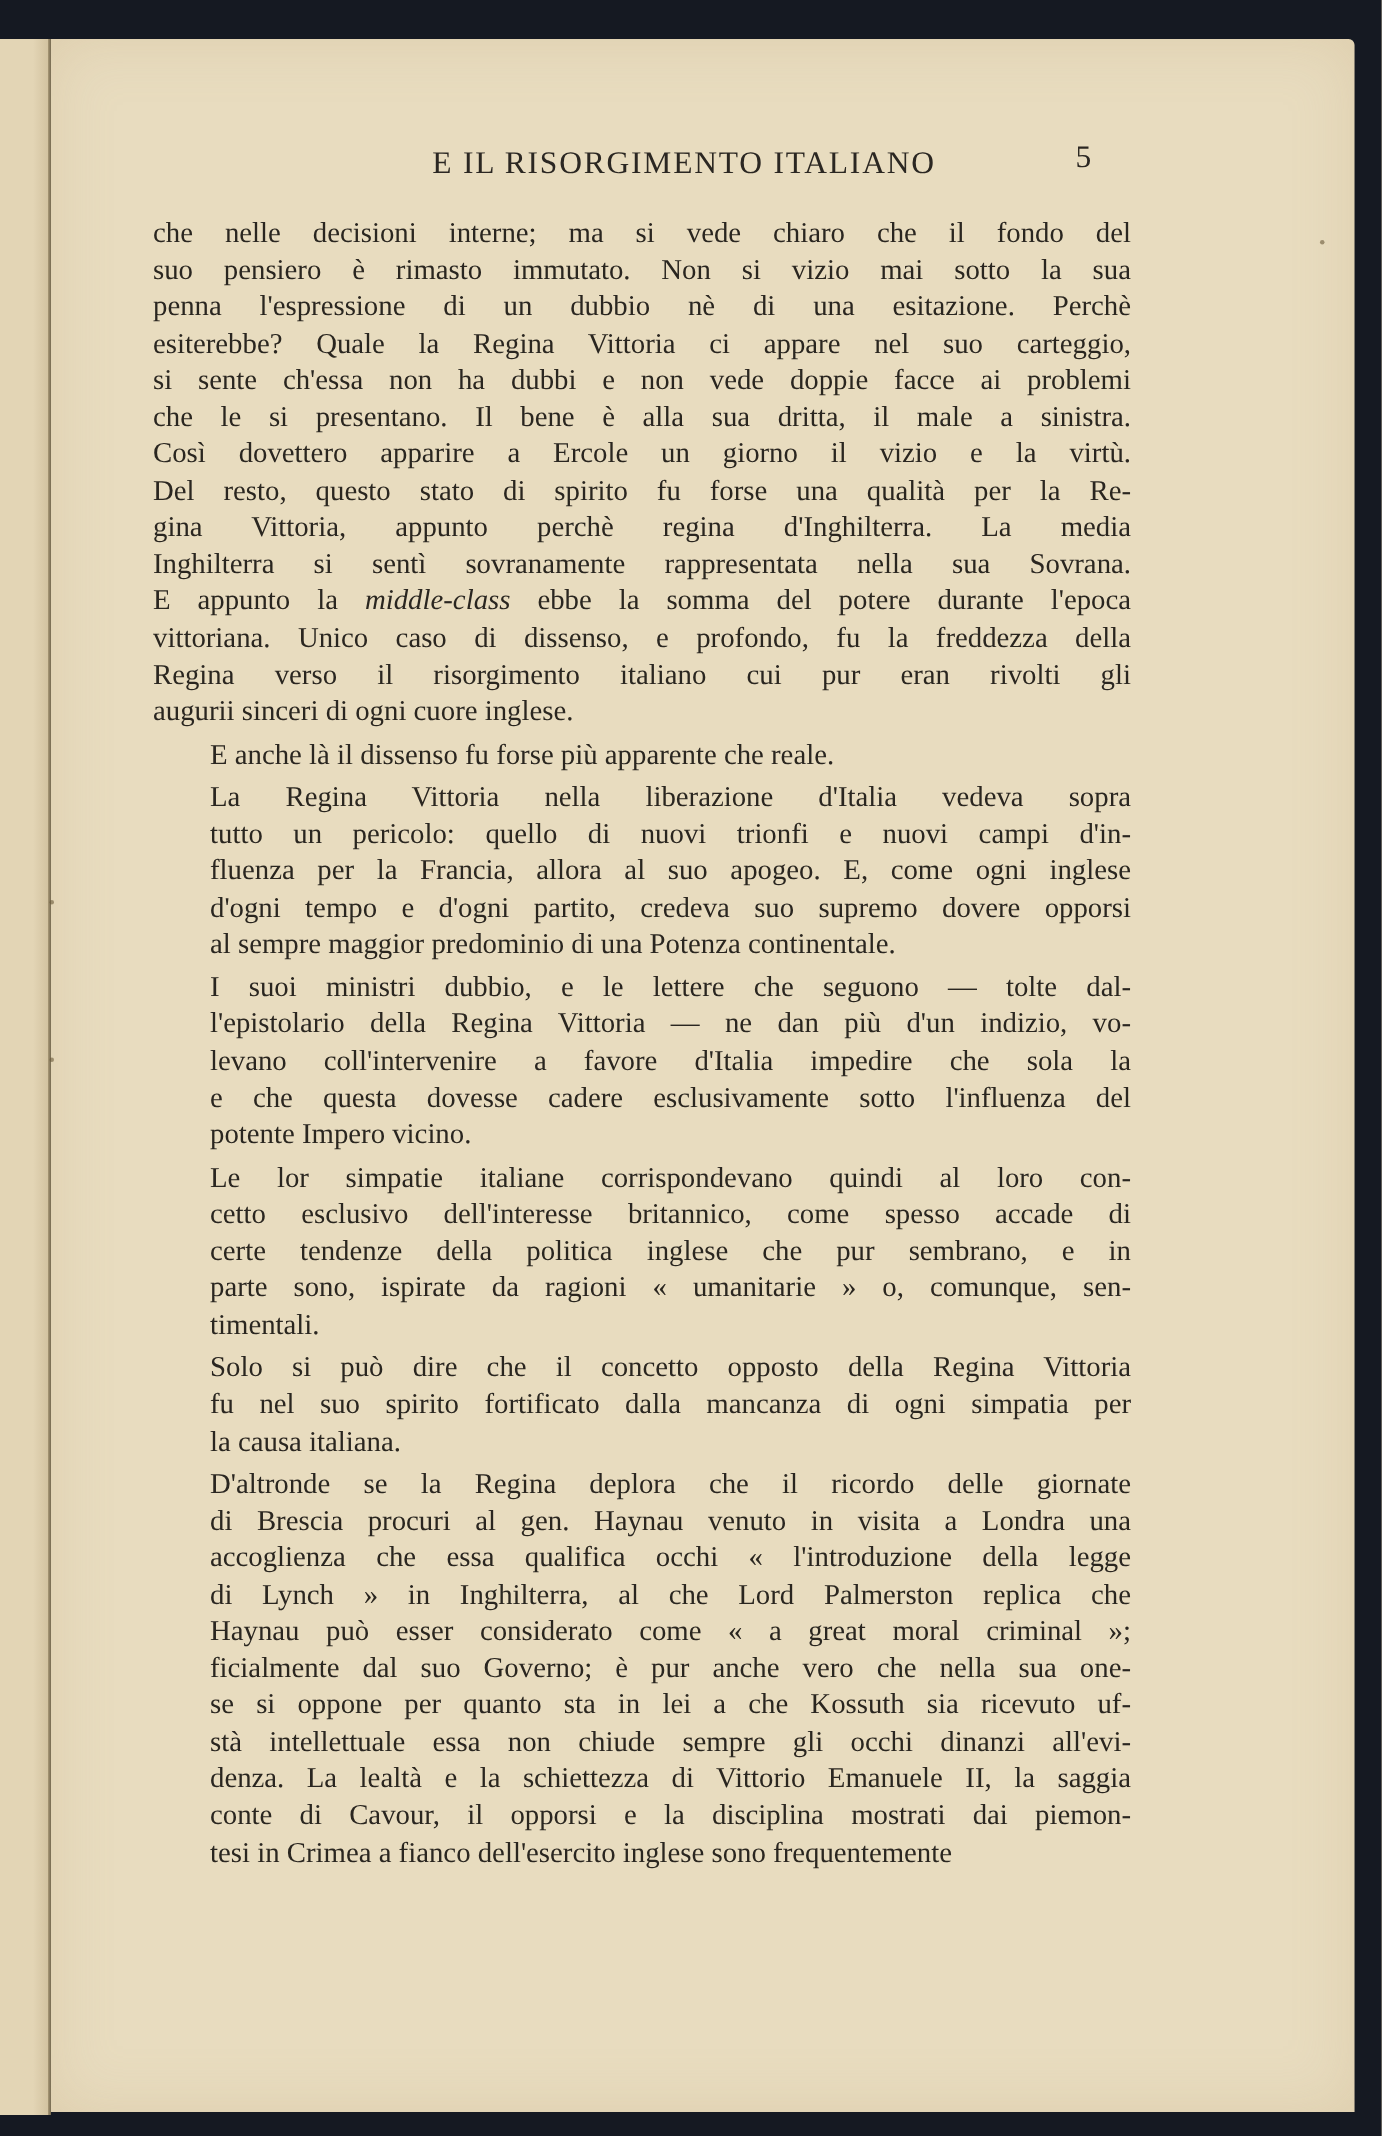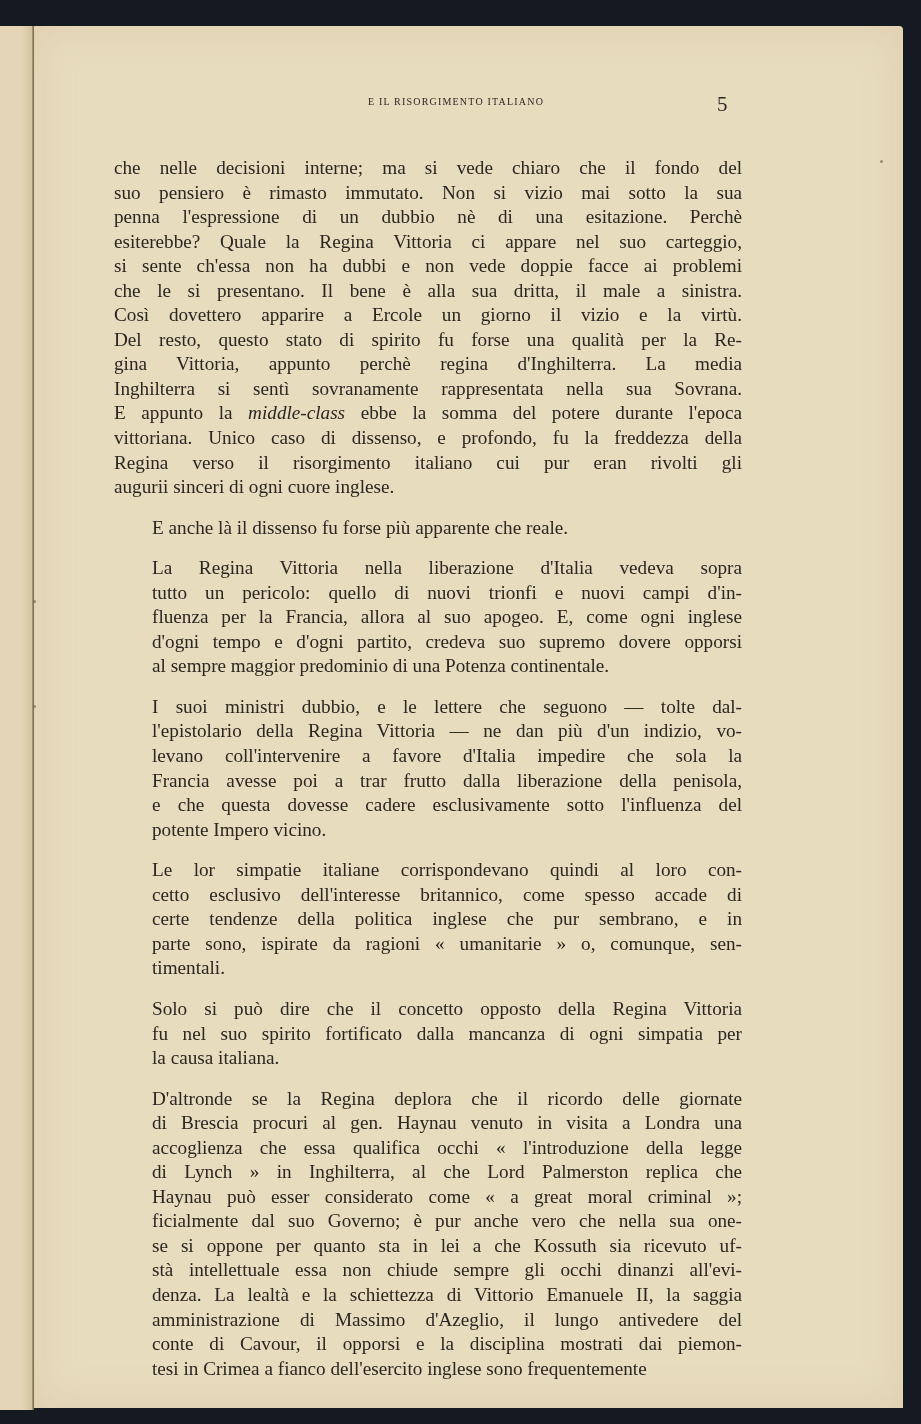--- a/index.html
+++ b/index.html
@@ -53,21 +53,21 @@
     height: 1382px;
     background: #e8dcbf;
     border-top-right-radius: 4px;
     box-shadow: inset 0 0 40px rgba(190,165,120,0.25);
   }
   .running-head {
     position: absolute;
     left: 276px;
     top: 96px;
     width: 360px;
-    font-size: 10px;
+    font-size: 21px;
     letter-spacing: 1.2px;
     color: #2b2722;
     text-align: center;
   }
   .page-number {
     position: absolute;
     left: 717px;
     top: 92px;
     font-size: 21px;
     color: #2b2722;
@@ -76,21 +76,21 @@
     position: absolute;
     left: 98px;
     top: 140px;
     width: 660px;
     font-size: 19.2px;
     line-height: 24.55px;
     color: #2a2620;
     text-align: justify;
   }
   .body-text p {
-    margin: 16px;
+    margin: 4px;
   }
   .body-text p.indent {
     text-indent: 38px;
   }
   .line {
     display: block;
     text-align: justify;
     text-align-last: justify;
     white-space: nowrap;
     overflow: visible;
@@ -146,21 +146,20 @@
       <span class="line">La Regina Vittoria nella liberazione d'Italia vedeva sopra</span>
       <span class="line">tutto un pericolo: quello di nuovi trionfi e nuovi campi d'in-</span>
       <span class="line">fluenza per la Francia, allora al suo apogeo. E, come ogni inglese</span>
       <span class="line">d'ogni tempo e d'ogni partito, credeva suo supremo dovere opporsi</span>
       <span class="line last">al sempre maggior predominio di una Potenza continentale.</span>
     </p>
   <p class="indent">
       <span class="line">I suoi ministri dubbio, e le lettere che seguono — tolte dal-</span>
       <span class="line">l'epistolario della Regina Vittoria — ne dan più d'un indizio, vo-</span>
       <span class="line">levano coll'intervenire a favore d'Italia impedire che sola la</span>
-      <span class="line">Francia avesse poi a trar frutto dalla liberazione della penisola,</span>
       <span class="line">e che questa dovesse cadere esclusivamente sotto l'influenza del</span>
       <span class="line last">potente Impero vicino.</span>
     </p>
   <p class="indent">
       <span class="line">Le lor simpatie italiane corrispondevano quindi al loro con-</span>
       <span class="line">cetto esclusivo dell'interesse britannico, come spesso accade di</span>
       <span class="line">certe tendenze della politica inglese che pur sembrano, e in</span>
       <span class="line">parte sono, ispirate da ragioni « umanitarie » o, comunque, sen-</span>
       <span class="line last">timentali.</span>
     </p>
@@ -172,21 +171,20 @@
   <p class="indent">
       <span class="line">D'altronde se la Regina deplora che il ricordo delle giornate</span>
       <span class="line">di Brescia procuri al gen. Haynau venuto in visita a Londra una</span>
       <span class="line">accoglienza che essa qualifica occhi « l'introduzione della legge</span>
       <span class="line">di Lynch » in Inghilterra, al che Lord Palmerston replica che</span>
       <span class="line">Haynau può esser considerato come « a great moral criminal »;</span>
       <span class="line">ficialmente dal suo Governo; è pur anche vero che nella sua one-</span>
       <span class="line">se si oppone per quanto sta in lei a che Kossuth sia ricevuto uf-</span>
       <span class="line">stà intellettuale essa non chiude sempre gli occhi dinanzi all'evi-</span>
       <span class="line">denza. La lealtà e la schiettezza di Vittorio Emanuele II, la saggia</span>
-      <span class="line">amministrazione di Massimo d'Azeglio, il lungo antivedere del</span>
       <span class="line">conte di Cavour, il opporsi e la disciplina mostrati dai piemon-</span>
       <span class="line last">tesi in Crimea a fianco dell'esercito inglese sono frequentemente</span>
     </p>
 </div>
 
 <span class="speck" style="left:880px; top:160px;"></span>
 <span class="speck" style="left:33px; top:600px;"></span>
 <span class="speck" style="left:33px; top:705px;"></span>
 
 </body></html>

